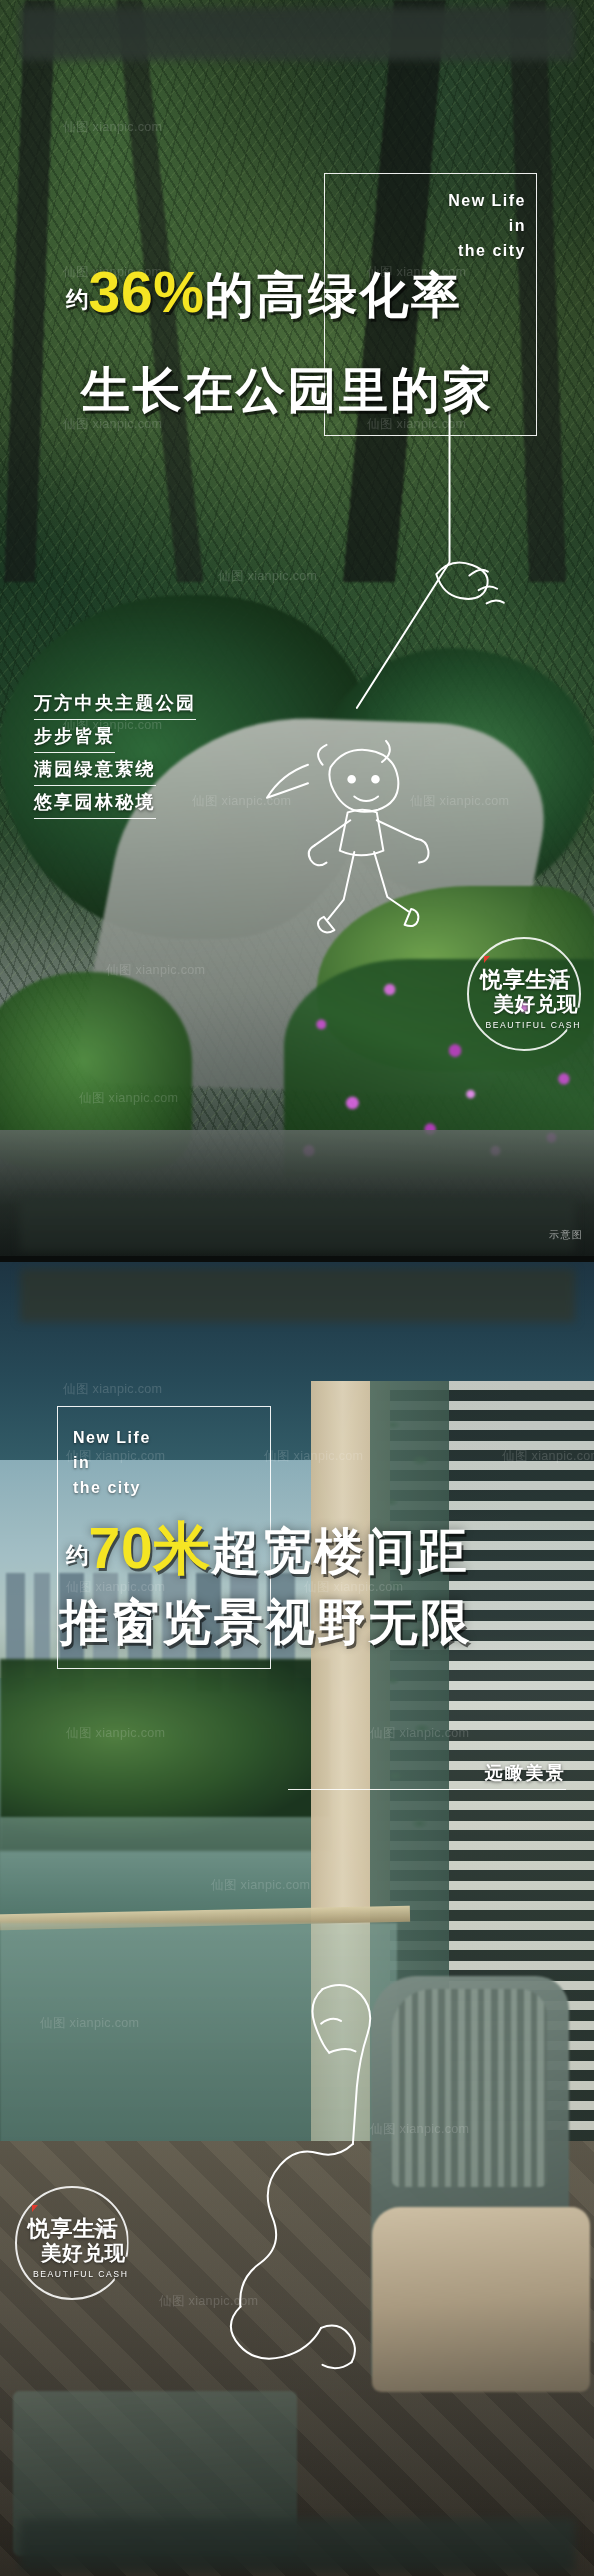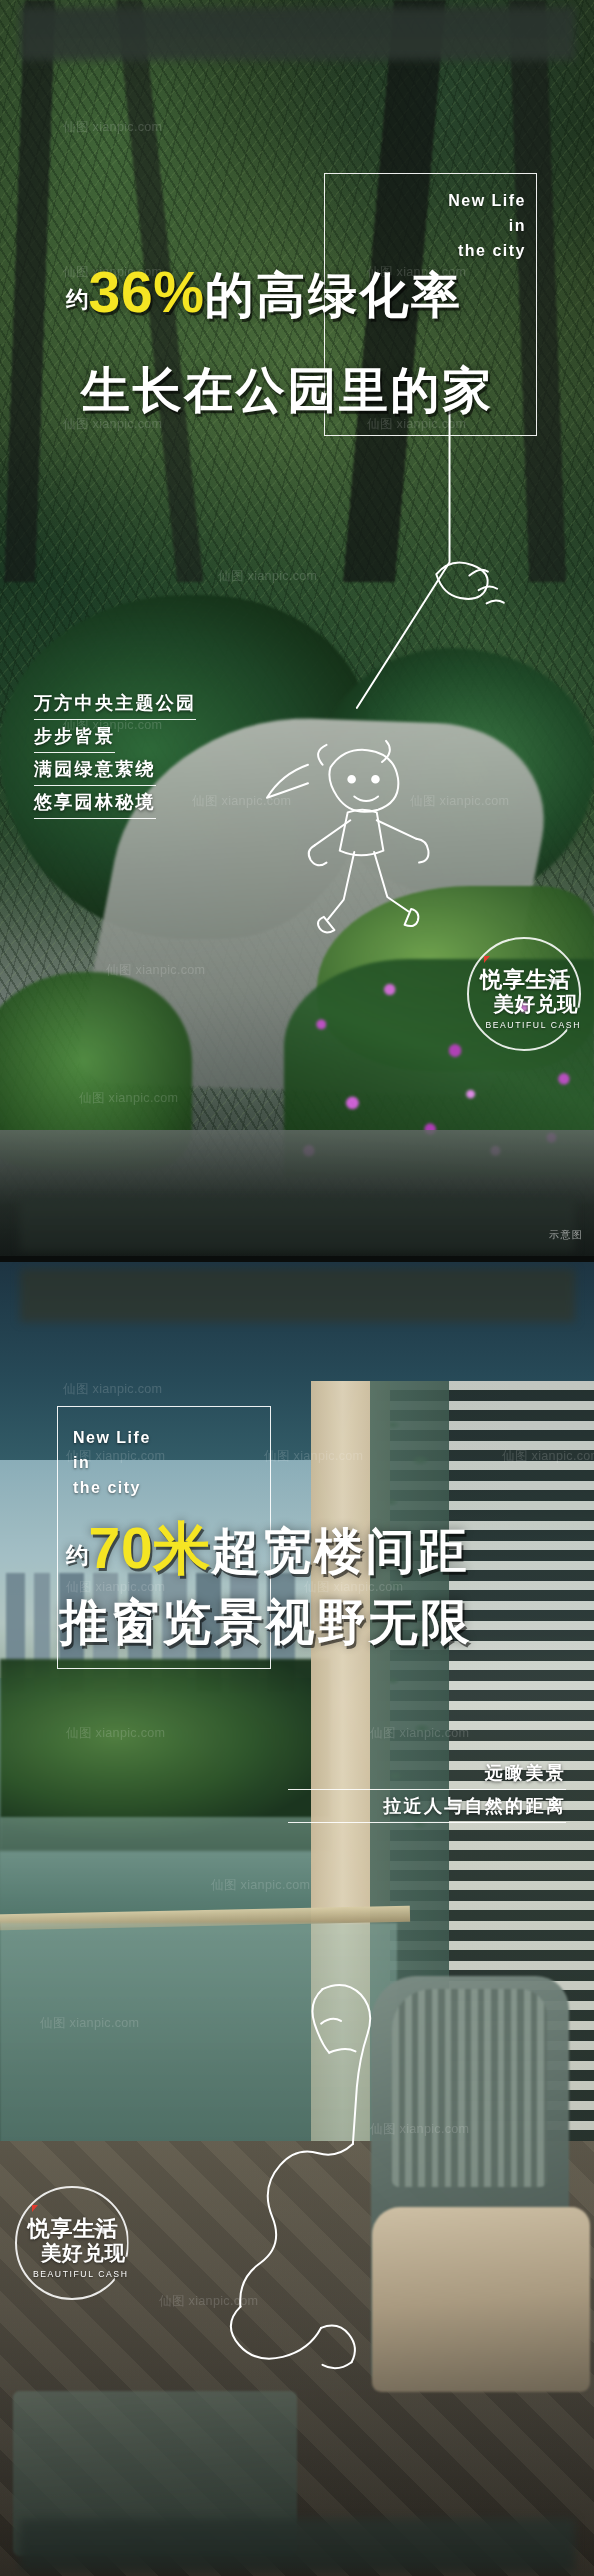--- a/index.html
+++ b/index.html
@@ -437,23 +437,20 @@
 
     <div class="headline" style="left:66px; top:258px;">
       <span class="pre">约</span><span class="hl">70米</span><span>超宽楼间距</span>
     </div>
     <div class="headline" style="left:59px; top:336px;">推窗览景视野无限</div>
 
     <div class="sublist right" style="right:29px; top:502px; width:278px;">
       <div style="text-align:right">
           <span class="ln">远瞰美景</span>
         </div>
-      <div style="text-align:right">
-          <span class="ln">拉近人与自然的距离</span>
-        </div>
     </div>
 
     <svg class="lineart" style="left:198px; top:714px;" width="278" height="410" viewBox="0 0 420 620">
       <g fill="none" stroke="#ffffff" stroke-width="3" stroke-linecap="round" stroke-linejoin="round">
         <path d="M188 20 q34 -16 58 8 q22 24 10 60 q-12 36 -16 80 l-6 86"></path>
         <path d="M188 20 q-22 20 -12 52 q10 30 22 44"></path>
         <path d="M198 116 q24 -10 40 -2"></path>
         <path d="M186 72 q16 -12 30 -4"></path>
         <path d="M234 254 q-24 22 -52 14 q-34 -10 -58 18 q-30 34 -12 78 q18 44 -18 70 q-34 24 -30 66"></path>
         <path d="M64 500 q-28 28 -2 58 q24 28 66 18 q40 -10 58 -44"></path>

